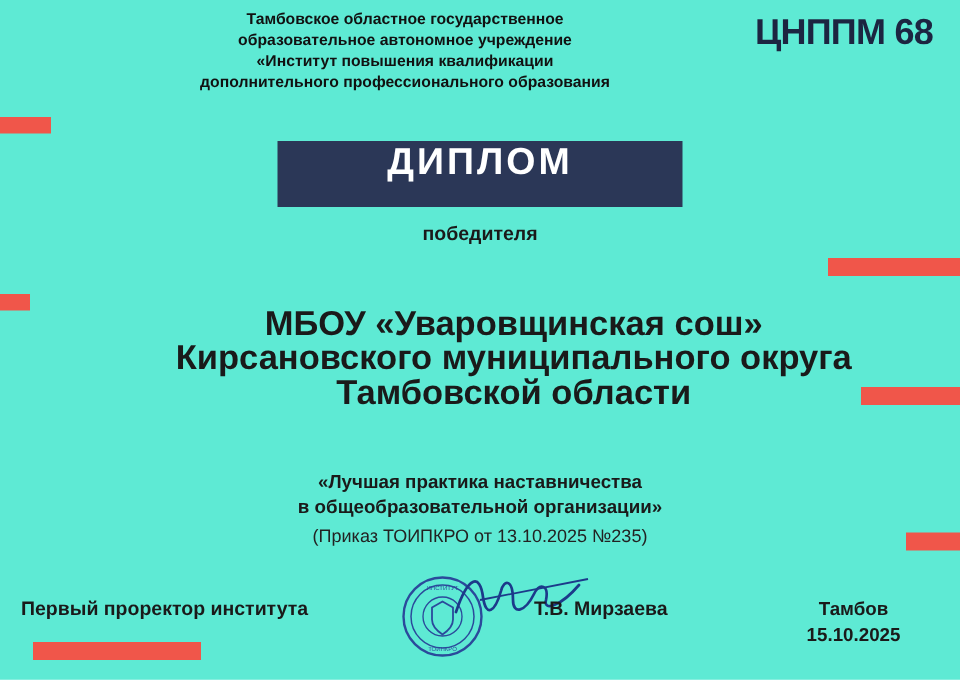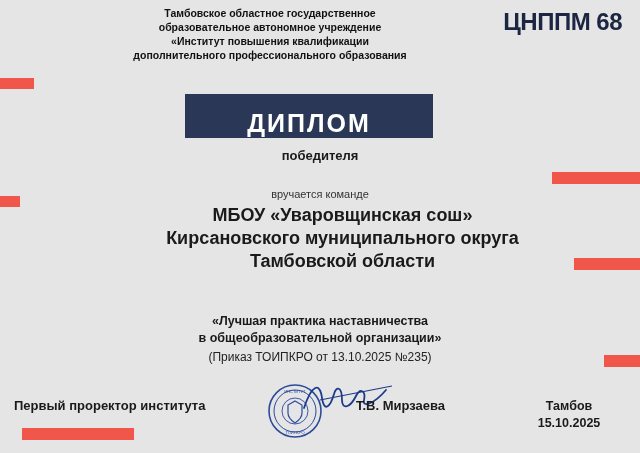--- a/index.html
+++ b/index.html
@@ -11,21 +11,21 @@
     height: 453px;
     background: #ffffff;
     font-family: "Liberation Sans", sans-serif;
     color: #1a1a1a;
     overflow: hidden;
   }
   .diploma {
     position: relative;
     width: 640px;
     height: 453px;
-    background: #e5e5e5;
+    background: #5eead4;
     box-sizing: border-box;
   }
 
   
   .bar {
     position: absolute;
     background: #f0564a;
   }
   .bar-left-top    { left: 0;   top: 78px;   width: 34px;  height: 11px; }
   .bar-left-mid    { left: 0;   top: 196px;  width: 20px;  height: 11px; }
@@ -55,25 +55,25 @@
     letter-spacing: -0.5px;
     color: #1c2541;
     font-family: "Liberation Sans", sans-serif;
   }
 
   
   .banner {
     position: absolute;
     left: 185px;
     top: 94px;
-    width: 248px;
+    width: 270px;
     height: 44px;
     background: #2b3757;
     display: flex;
-    align-items: flex-end;
+    align-items: flex-start;
     justify-content: center;
   }
   .banner-text {
     color: #ffffff;
     font-size: 25px;
     font-weight: bold;
     letter-spacing: 2px;
   }
 
   .subtitle {
@@ -90,21 +90,21 @@
     top: 188px;
     text-align: center;
     font-size: 11px;
     color: #333;
   }
   .recipient {
     position: absolute;
     left: 0; right: 0;
     top: 204px;
     text-align: center;
-    font-size: 18px;
+    font-size: 23px;
     font-weight: bold;
     line-height: 23px;
     padding-left: 45px;
   }
   .nomination-label {
     position: absolute;
     left: 0; right: 0;
     top: 296px;
     text-align: center;
     font-size: 12px;
@@ -189,21 +189,20 @@
   </div>
 
   <div class="logo">ЦНППМ 68</div>
 
   <div class="banner">
     <span class="banner-text">ДИПЛОМ</span>
   </div>
 
   <div class="subtitle">победителя</div>
 
-  <div class="awarded-to">вручается команде</div>
 
   <div class="recipient">
     <div>МБОУ «Уваровщинская сош»</div>
     <div>Кирсановского муниципального округа</div>
     <div>Тамбовской области</div>
   </div>
 
 
   <div class="nomination-text">
     <div>«Лучшая практика наставничества</div>

